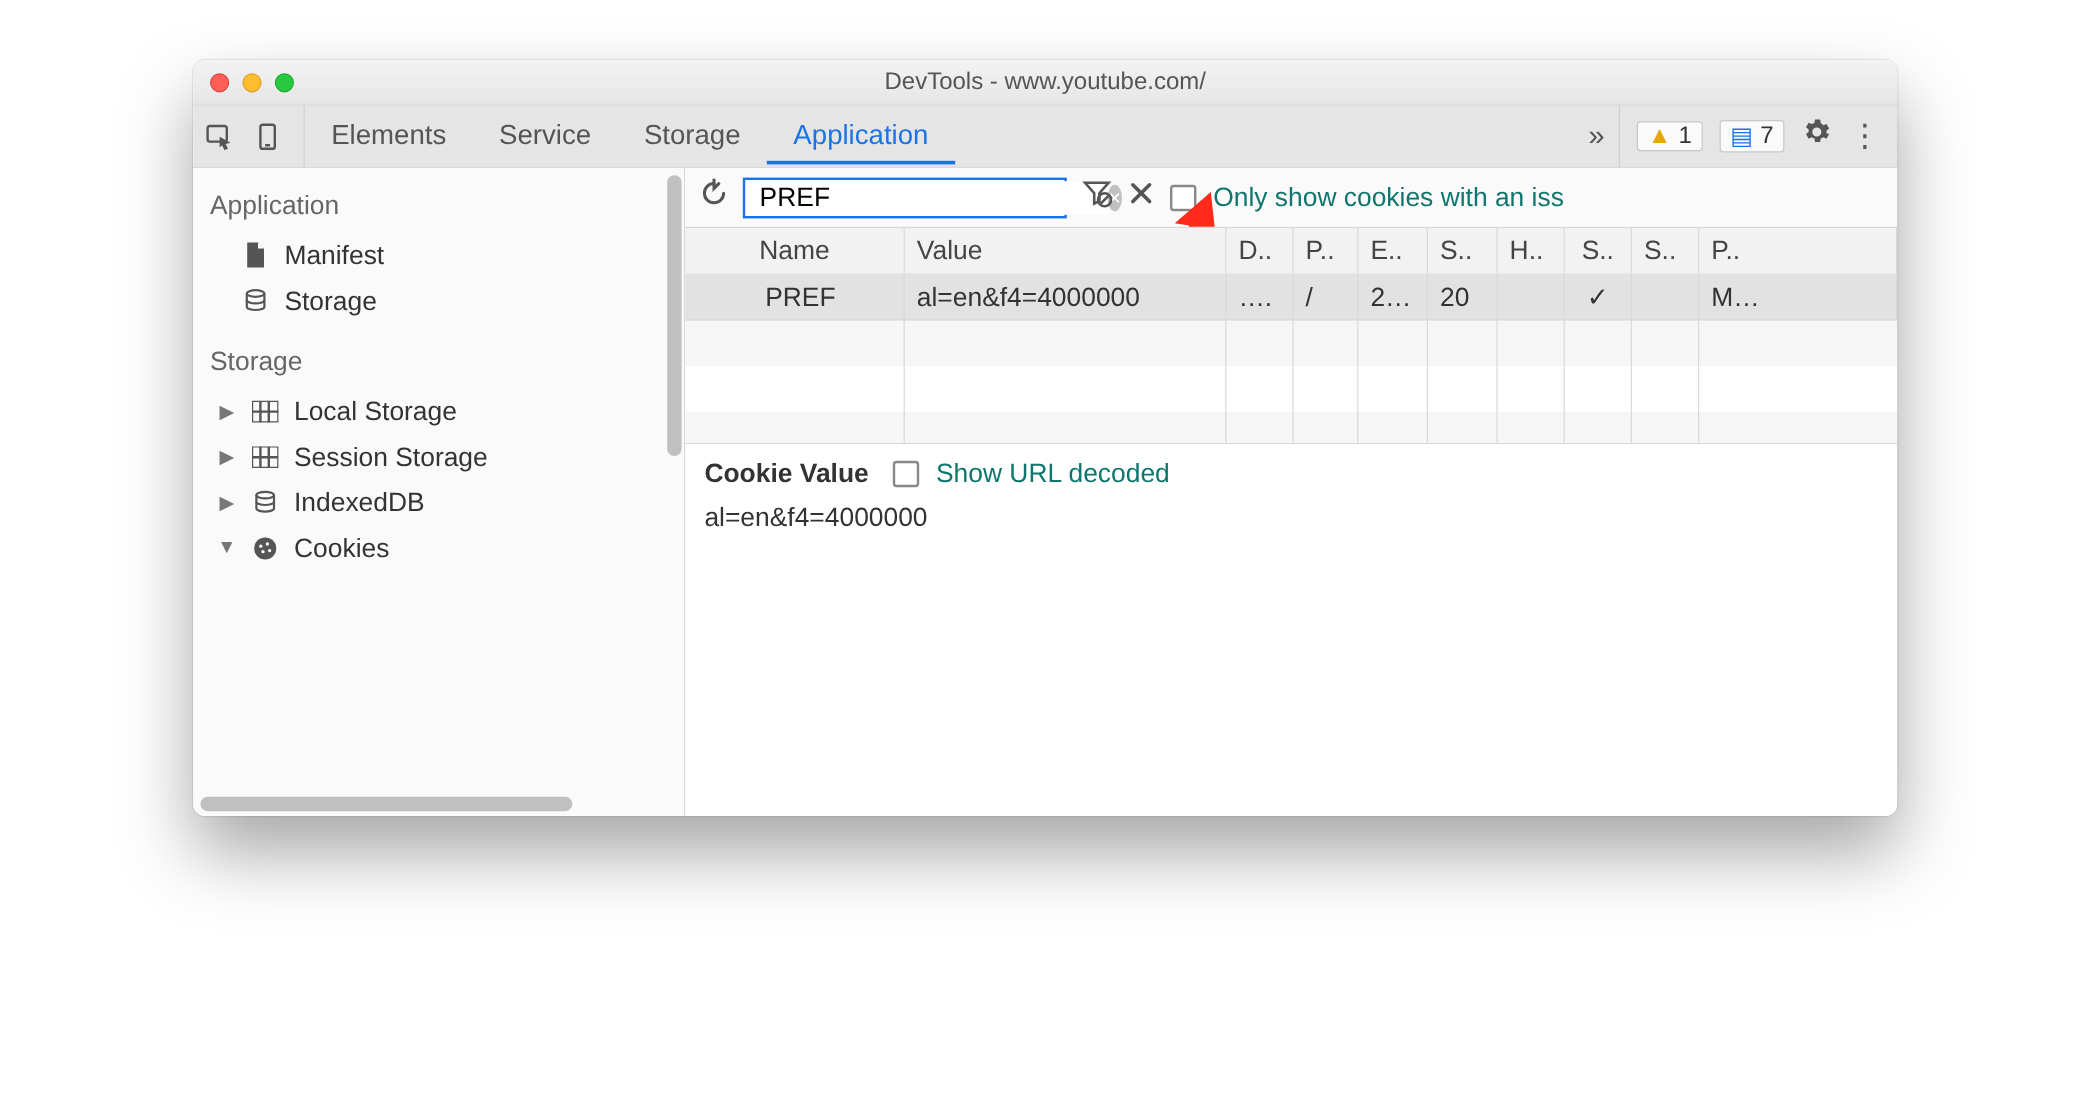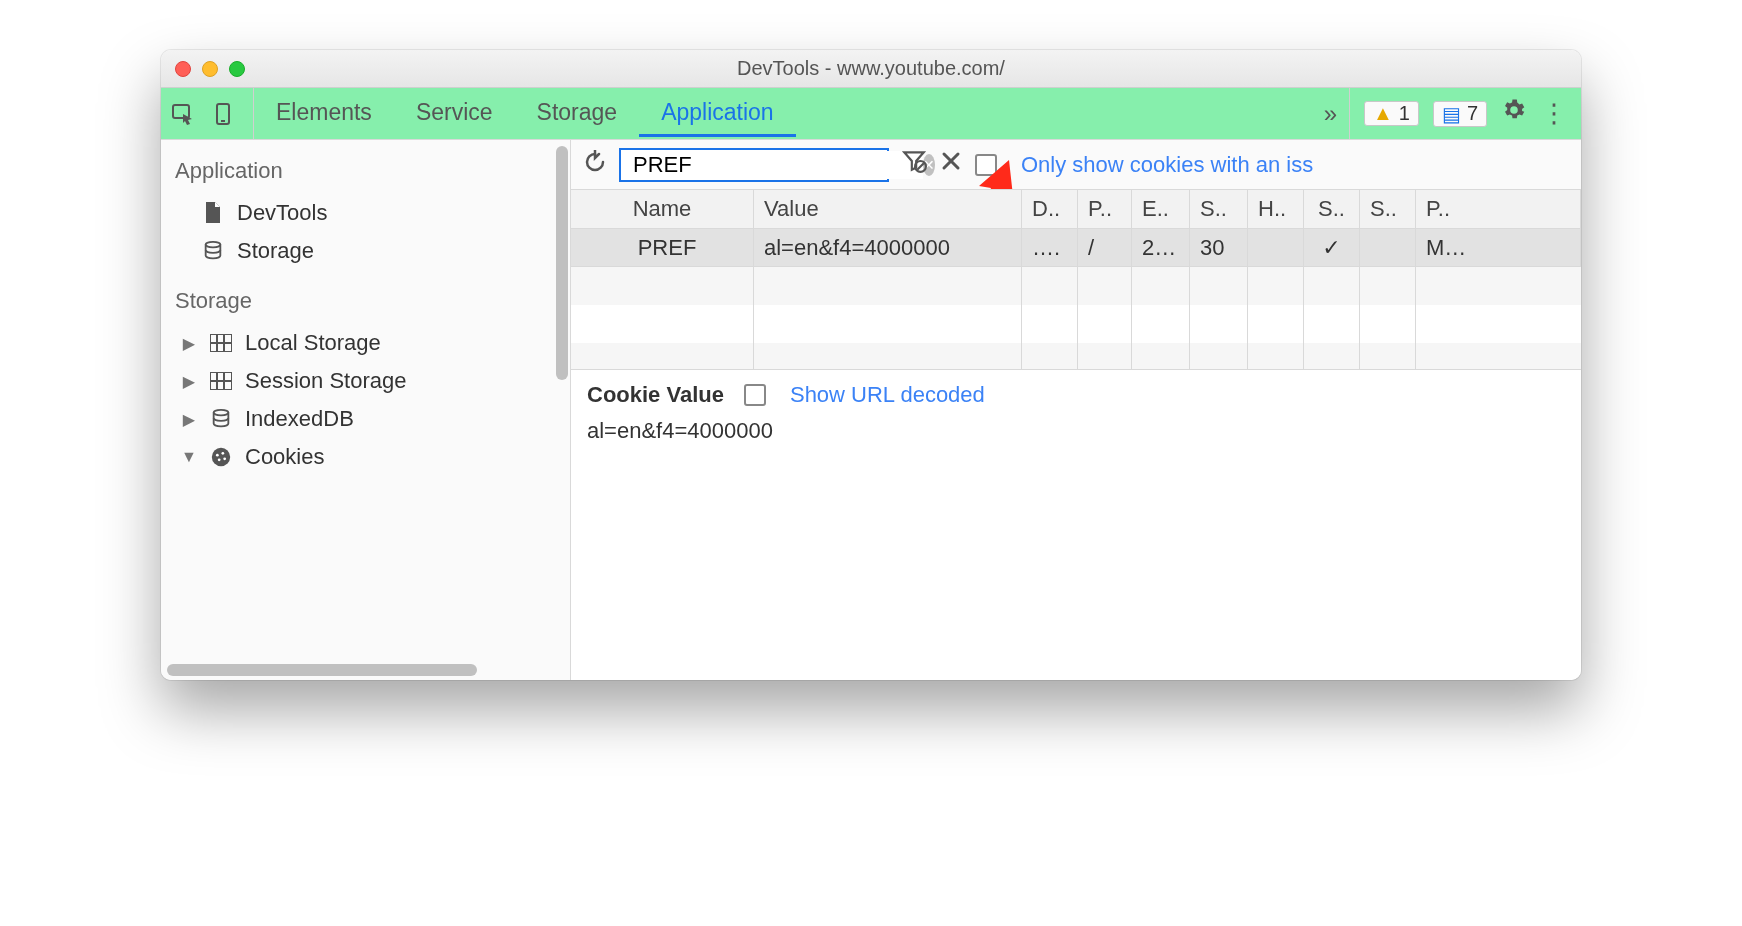--- a/index.html
+++ b/index.html
@@ -42,21 +42,21 @@
     color:#555;
   }
   
   .toolbar {
     height:52px;
     border-bottom:1px solid #d9d9d9;
     display:flex;
     align-items:stretch;
     padding-left:10px;
     gap:0;
-    background:#86efac;
+    background:#e5e5e5;
   }
   .toolbar .icon-group{
     display:flex;
     align-items:center;
     gap:18px;
     padding-right:16px;
     border-right:1px solid #d0d0d0;
   }
   .toolbar .tabs{
     display:flex;
@@ -187,22 +187,22 @@
   .clear-circ{
     width:22px;height:22px;border-radius:50%;
     background:#c0c0c0;
     display:flex;align-items:center;justify-content:center;
     color:#fff;font-size:14px;
   }
   .cookie-toolbar .funnel, .cookie-toolbar .delete-x{
     font-size:26px; color:#555;
   }
   .only-show{
-    display:flex; align-items:center; gap:24px;
-    font-size:22px; color:#3b82f6;
+    display:flex; align-items:center; gap:14px;
+    font-size:22px; color:#0f766e;
     white-space:nowrap;
   }
   .chk{
     width:22px;height:22px;border:2px solid #888;border-radius:3px;
     background:#fff;
   }
   .arrow-callout{
     position:absolute;
     left:400px;
     top:16px;
@@ -330,21 +330,21 @@
 
       <div class="group-label">Application</div>
 
       <div class="tree-item level2">
         <span class="icon-sm">
           <svg width="20" height="24" viewBox="0 0 20 24" fill="#555">
               <path d="M3 1h9l5 5v16H3Z"></path>
               <path d="M12 1v5h5" fill="#fff"></path>
             </svg>
         </span>
-        <span>DevTools</span>
+        <span>Manifest</span>
       </div>
       <div class="tree-item level2">
         <span class="icon-sm">
           <svg width="22" height="22" viewBox="0 0 24 24" fill="none" stroke="#555" stroke-width="2">
             <ellipse cx="12" cy="5" rx="8" ry="3"></ellipse>
               <path d="M4 5v6c0 1.7 3.6 3 8 3s8-1.3 8-3V5"></path>
               <path d="M4 11v6c0 1.7 3.6 3 8 3s8-1.3 8-3v-6"></path>
           </svg>
         </span>
         <span>Storage</span>
@@ -466,21 +466,21 @@
               <div class="c-s2"></div>
             <div class="c-s3"></div>
               <div class="c-pr" style="border-right:none"></div>
           </div>
           <div class="grid-row selected">
             <div class="cell c-name" style="padding-left:20px">PREF</div>
             <div class="cell c-value">al=en&amp;f4=4000000</div>
             <div class="cell c-d">….</div>
             <div class="cell c-p">/</div>
             <div class="cell c-e">2…</div>
-            <div class="cell c-s">30</div>
+            <div class="cell c-s">20</div>
             <div class="cell c-h"></div>
             <div class="cell c-s2">✓</div>
             <div class="cell c-s3"></div>
             <div class="cell c-pr">M…</div>
           </div>
         </div>
       </div>
 
       <div class="detail">
         <div class="hdr">

